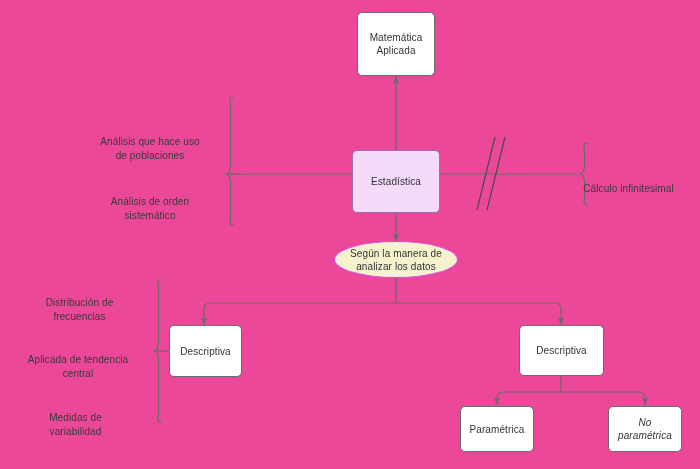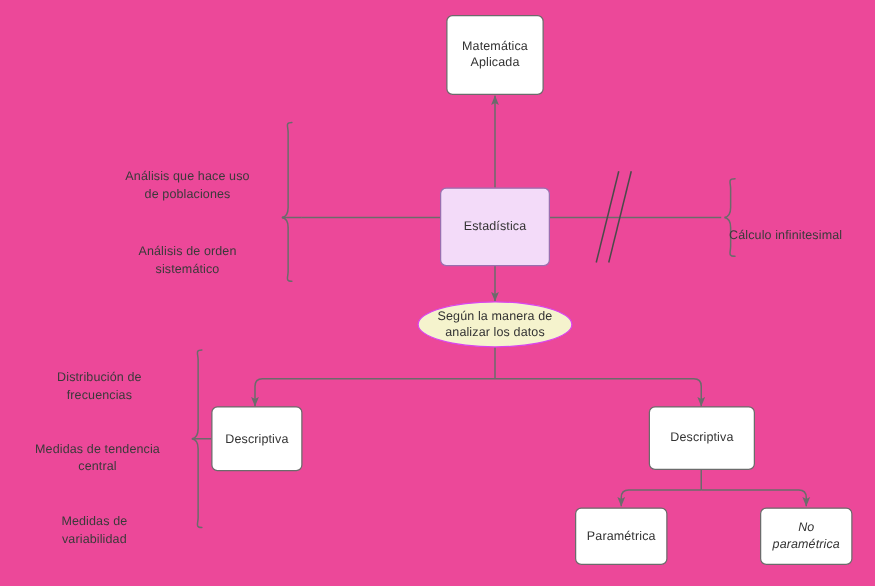--- a/index.html
+++ b/index.html
@@ -151,21 +151,21 @@
   <div class="label label-left" style="left:566px; top:167px; width:125px;">
     <span>Cálculo infinitesimal</span>
   </div>
 
   <div class="label" style="left:12px; top:281px; width:135px;">
     <span>Distribución de</span><br>
     <span>frecuencias</span>
   </div>
 
   <div class="label" style="left:8px; top:338px; width:140px;">
-    <span>Medidas de tendencia</span><br>
+    <span>Aplicada de tendencia</span><br>
     <span>central</span>
   </div>
 
   <div class="label" style="left:8px; top:396px; width:135px;">
     <span>Medidas de</span><br>
     <span>variabilidad</span>
   </div>
 
 </div>
 

